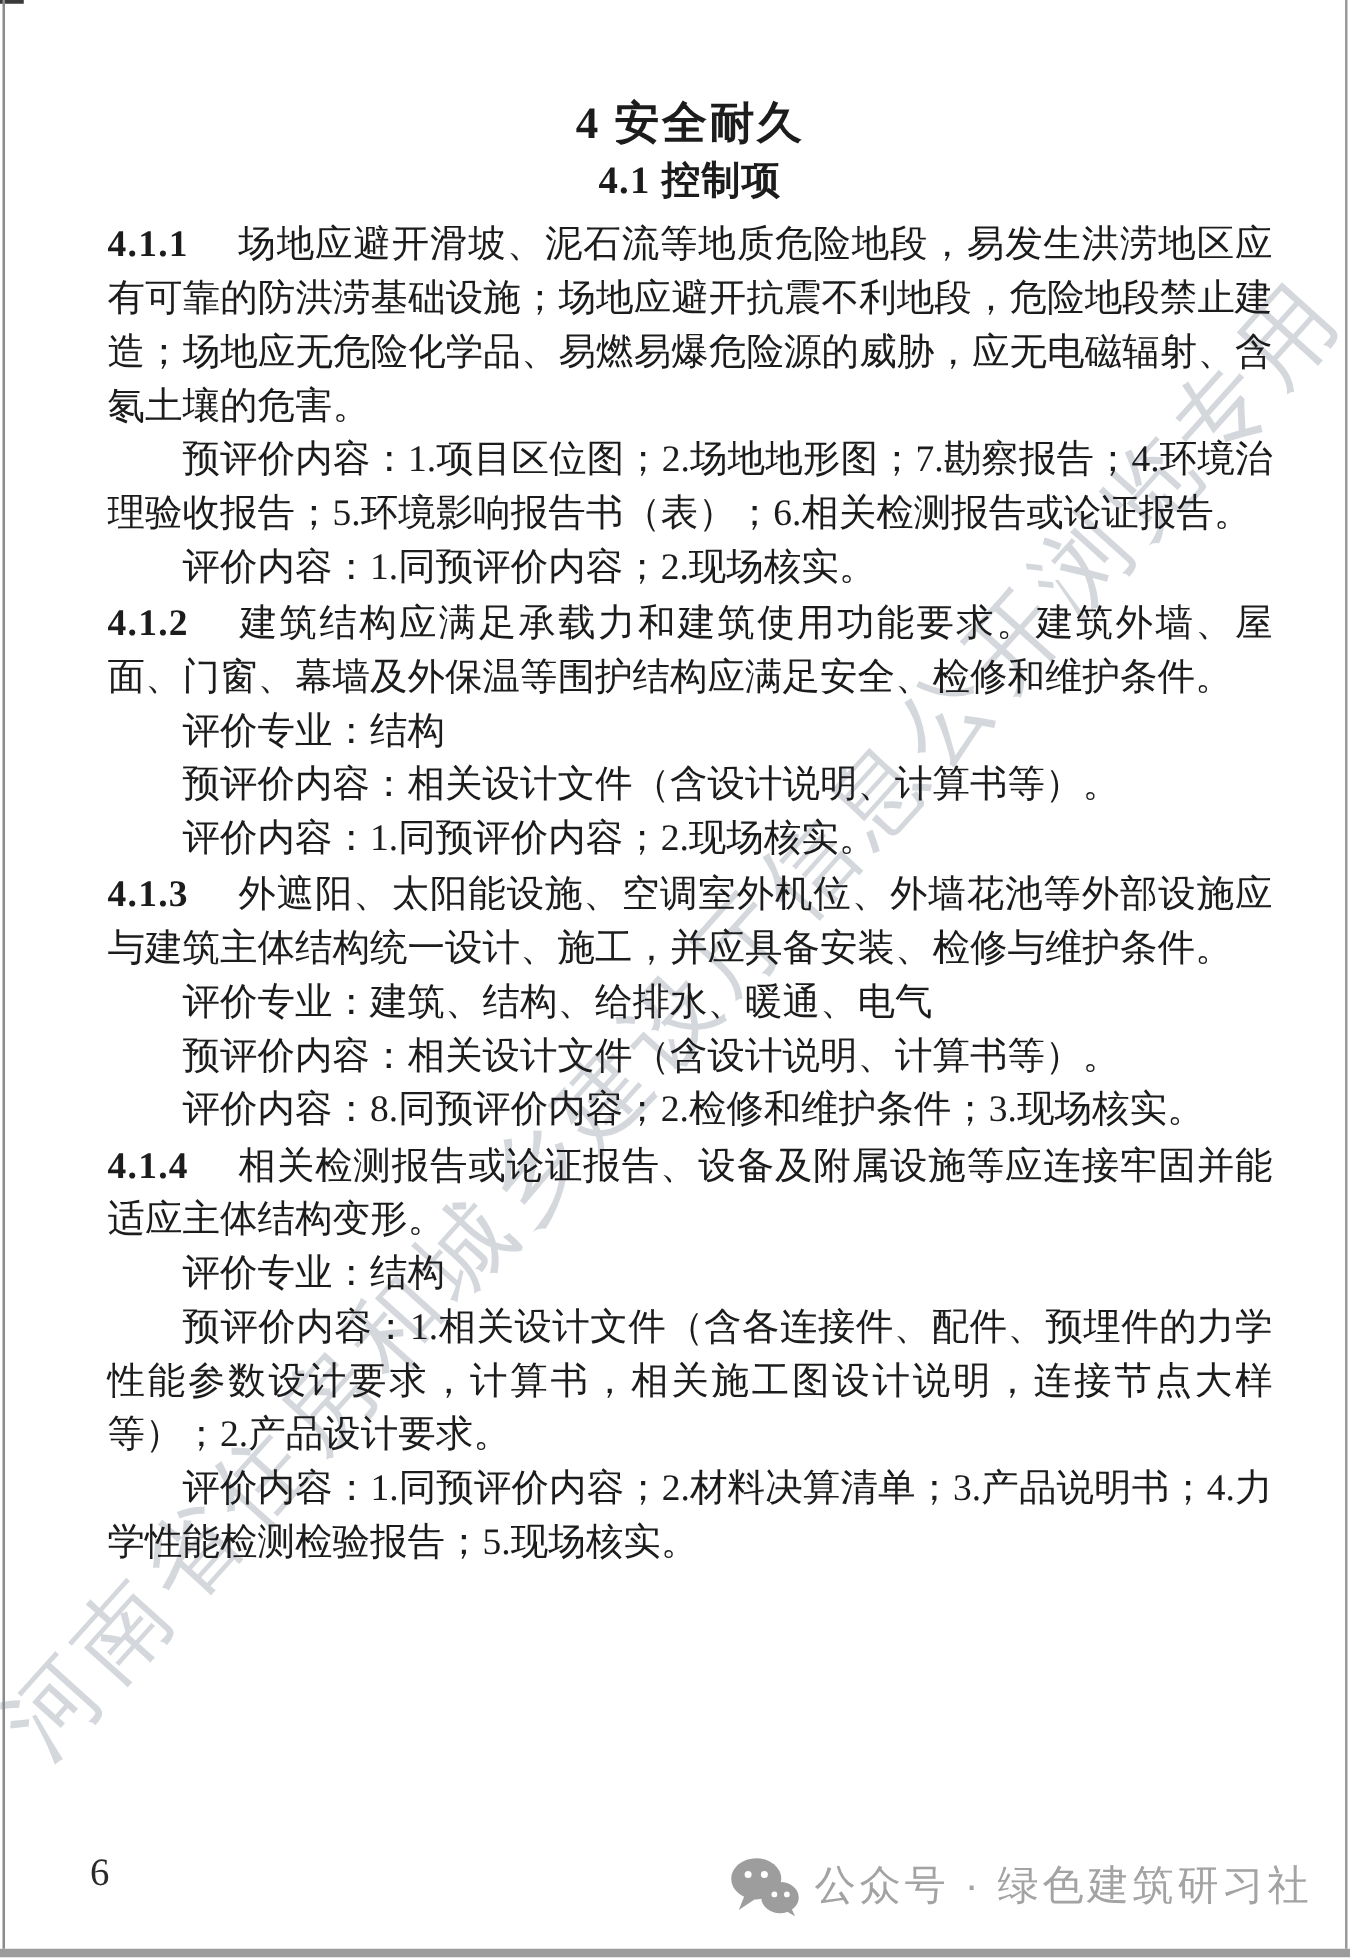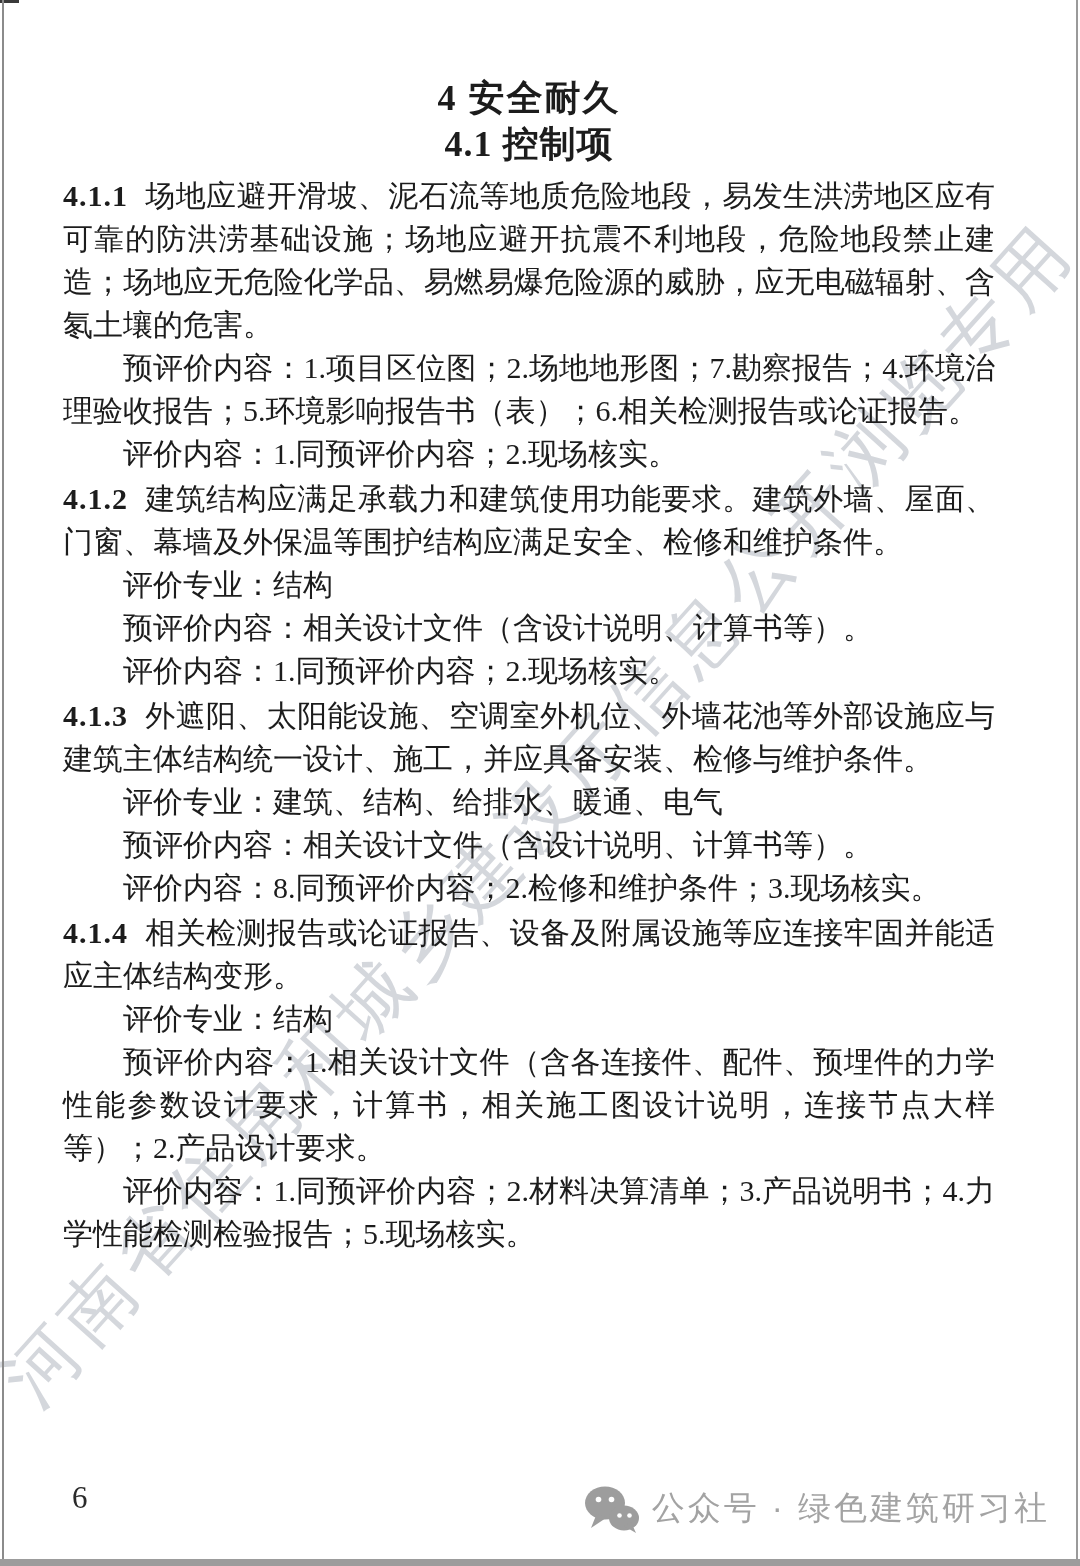--- a/index.html
+++ b/index.html
@@ -28,54 +28,54 @@
   }
 
   
   .edge-left  { position:absolute; left:2px;  top:0; bottom:7px; width:2px; background:#8b8b8b; z-index:3; }
   .edge-right { position:absolute; right:2px; top:0; bottom:7px; width:2px; background:#9a9a9a; z-index:3; }
   .edge-top-left { position:absolute; left:0; top:0; width:19px; height:3px; background:#3a3a3a; z-index:3; }
   .bottom-bar { position:absolute; left:0; right:0; bottom:0; height:7px; background:#9c9c9c; z-index:3; }
 
   .content {
     position:absolute;
-    left:63px; top:74px;
+    left:86px; top:74px;
     width:932px;
     z-index:1;
   }
 
   h1.chapter {
     margin:0;
     font-size:36px;
     line-height:48px;
     font-weight:bold;
     text-align:center;
     letter-spacing:2px;
   }
   h2.section {
     margin:0 0 8px 0;
-    font-size:36px;
+    font-size:31px;
     line-height:44px;
     font-weight:bold;
     text-align:center;
     letter-spacing:1px;
   }
 
   .clause { margin:0 0 2px 0; }
   .clause p {
     margin:0;
     font-size:30px;
     line-height:43px;
     text-align:justify;
     text-justify:inter-character;
   }
   .clause p.detail { text-indent:2em; }
   .clause .num {
     font-weight:bold;
-    margin-right:17px;
+    margin-right:39px;
     letter-spacing:1px;
   }
 
   .page-num {
     position:absolute;
     left:72px; top:1480px;
     font-size:31px;
     color:#2a2a2a;
     z-index:2;
   }

